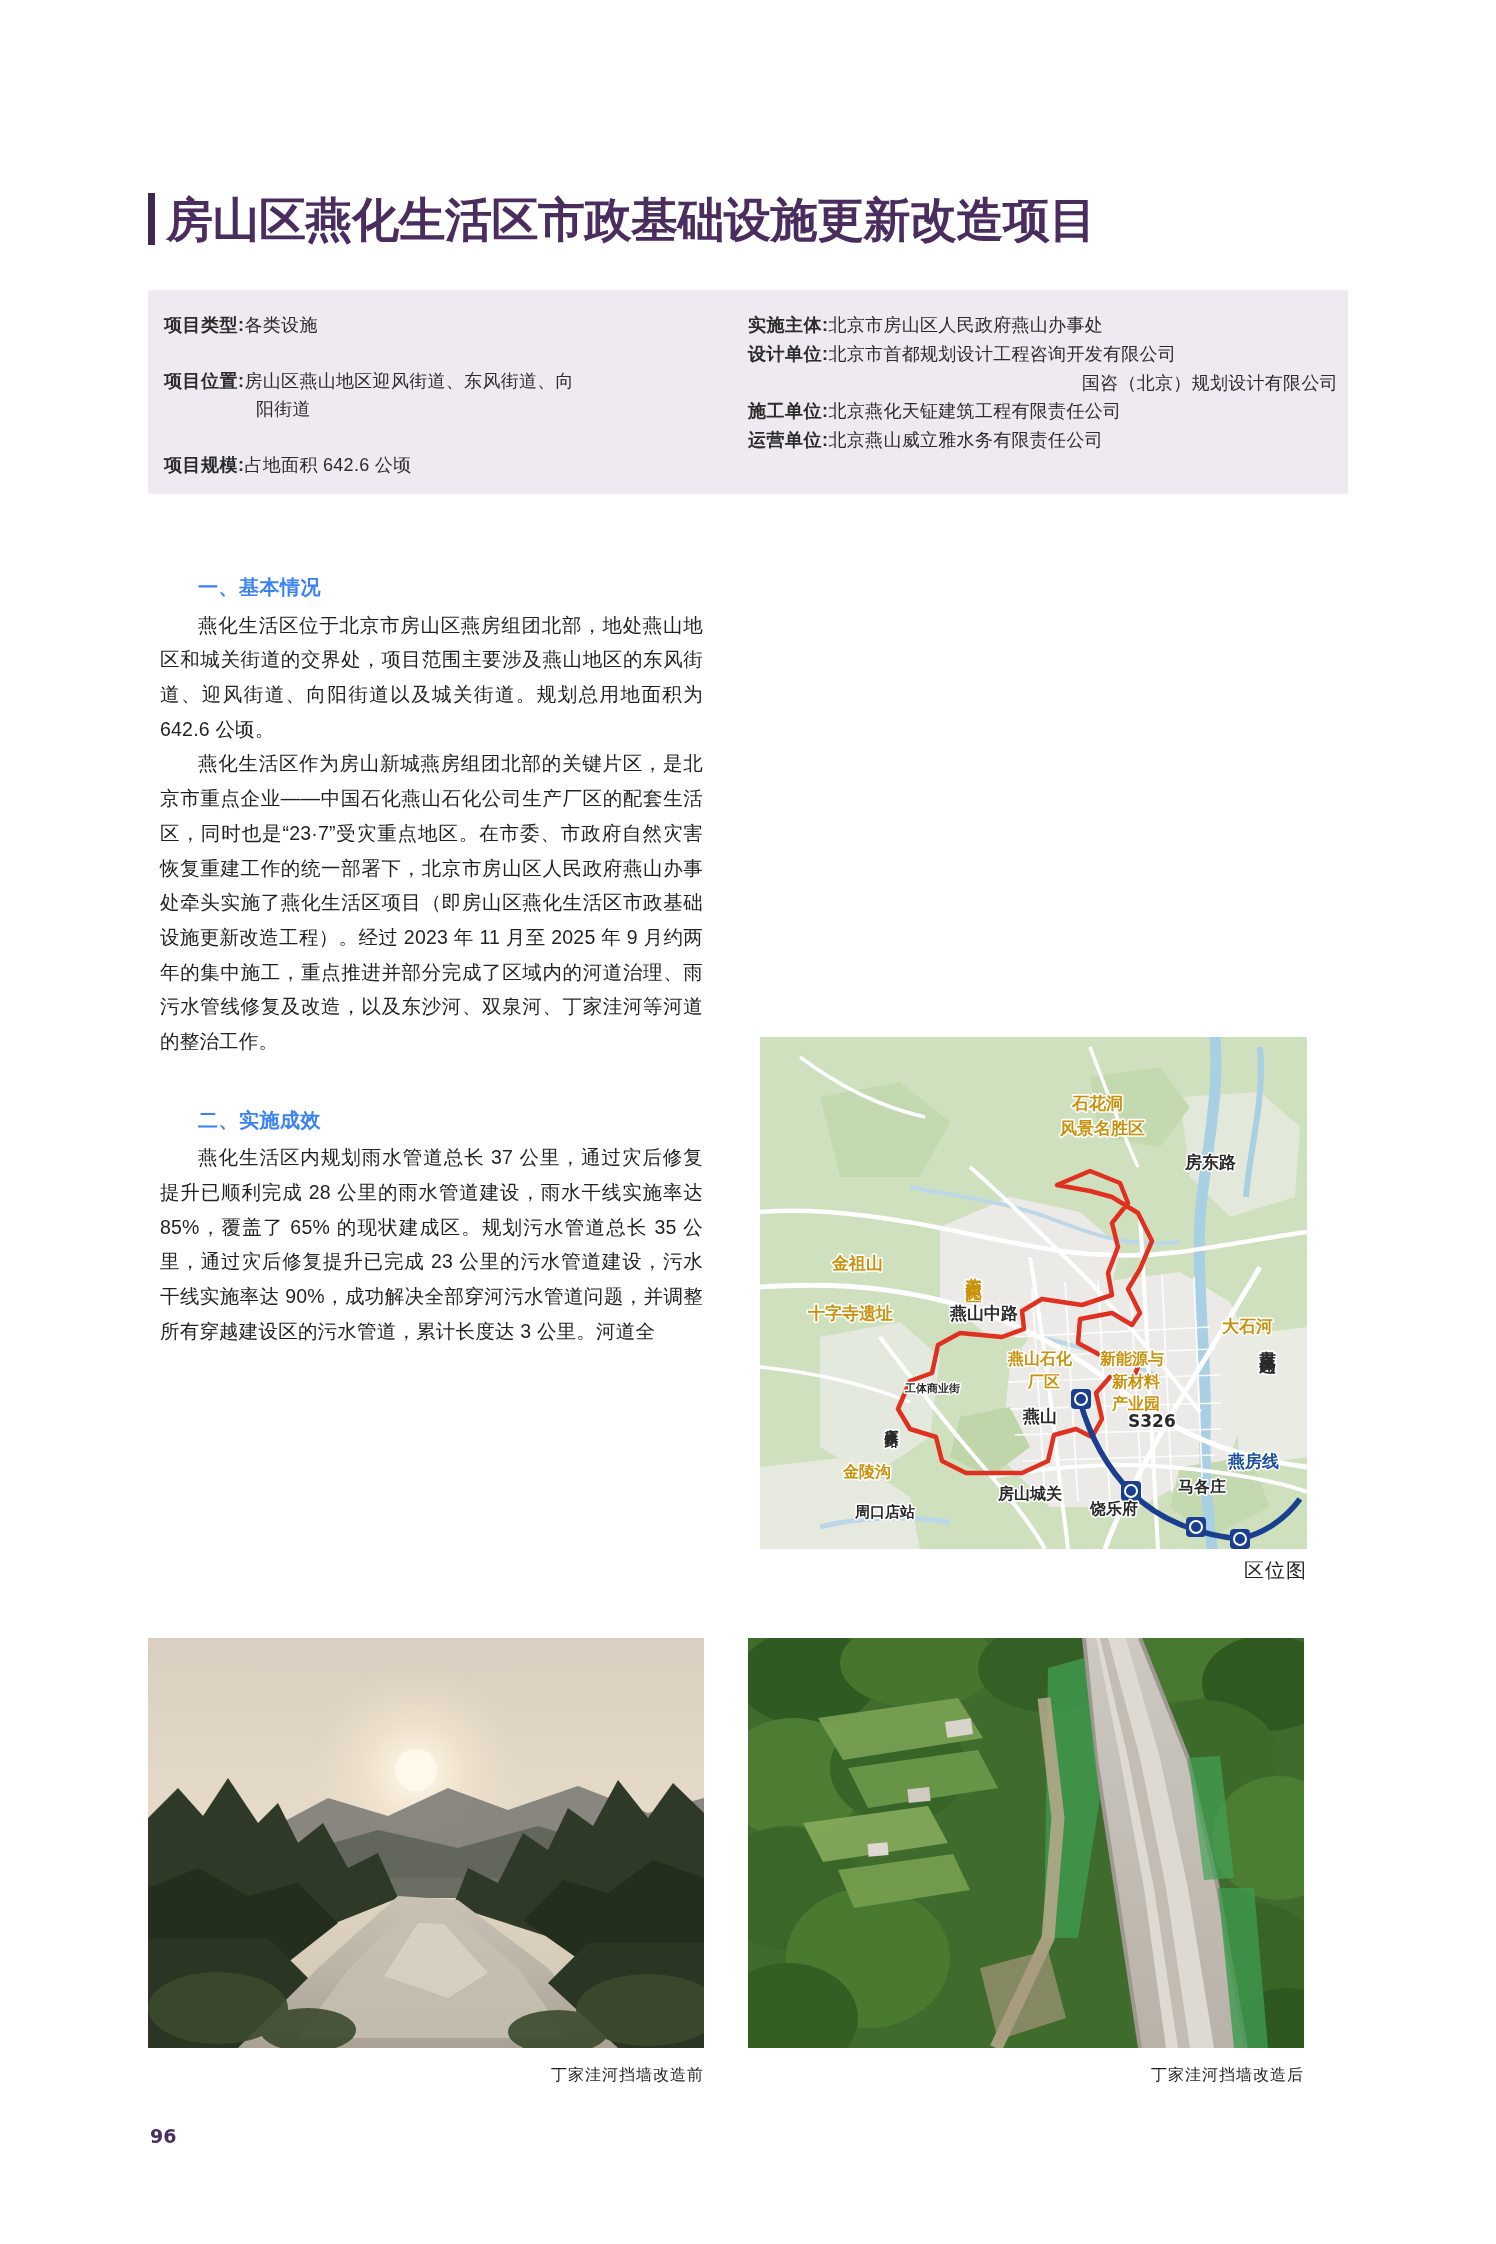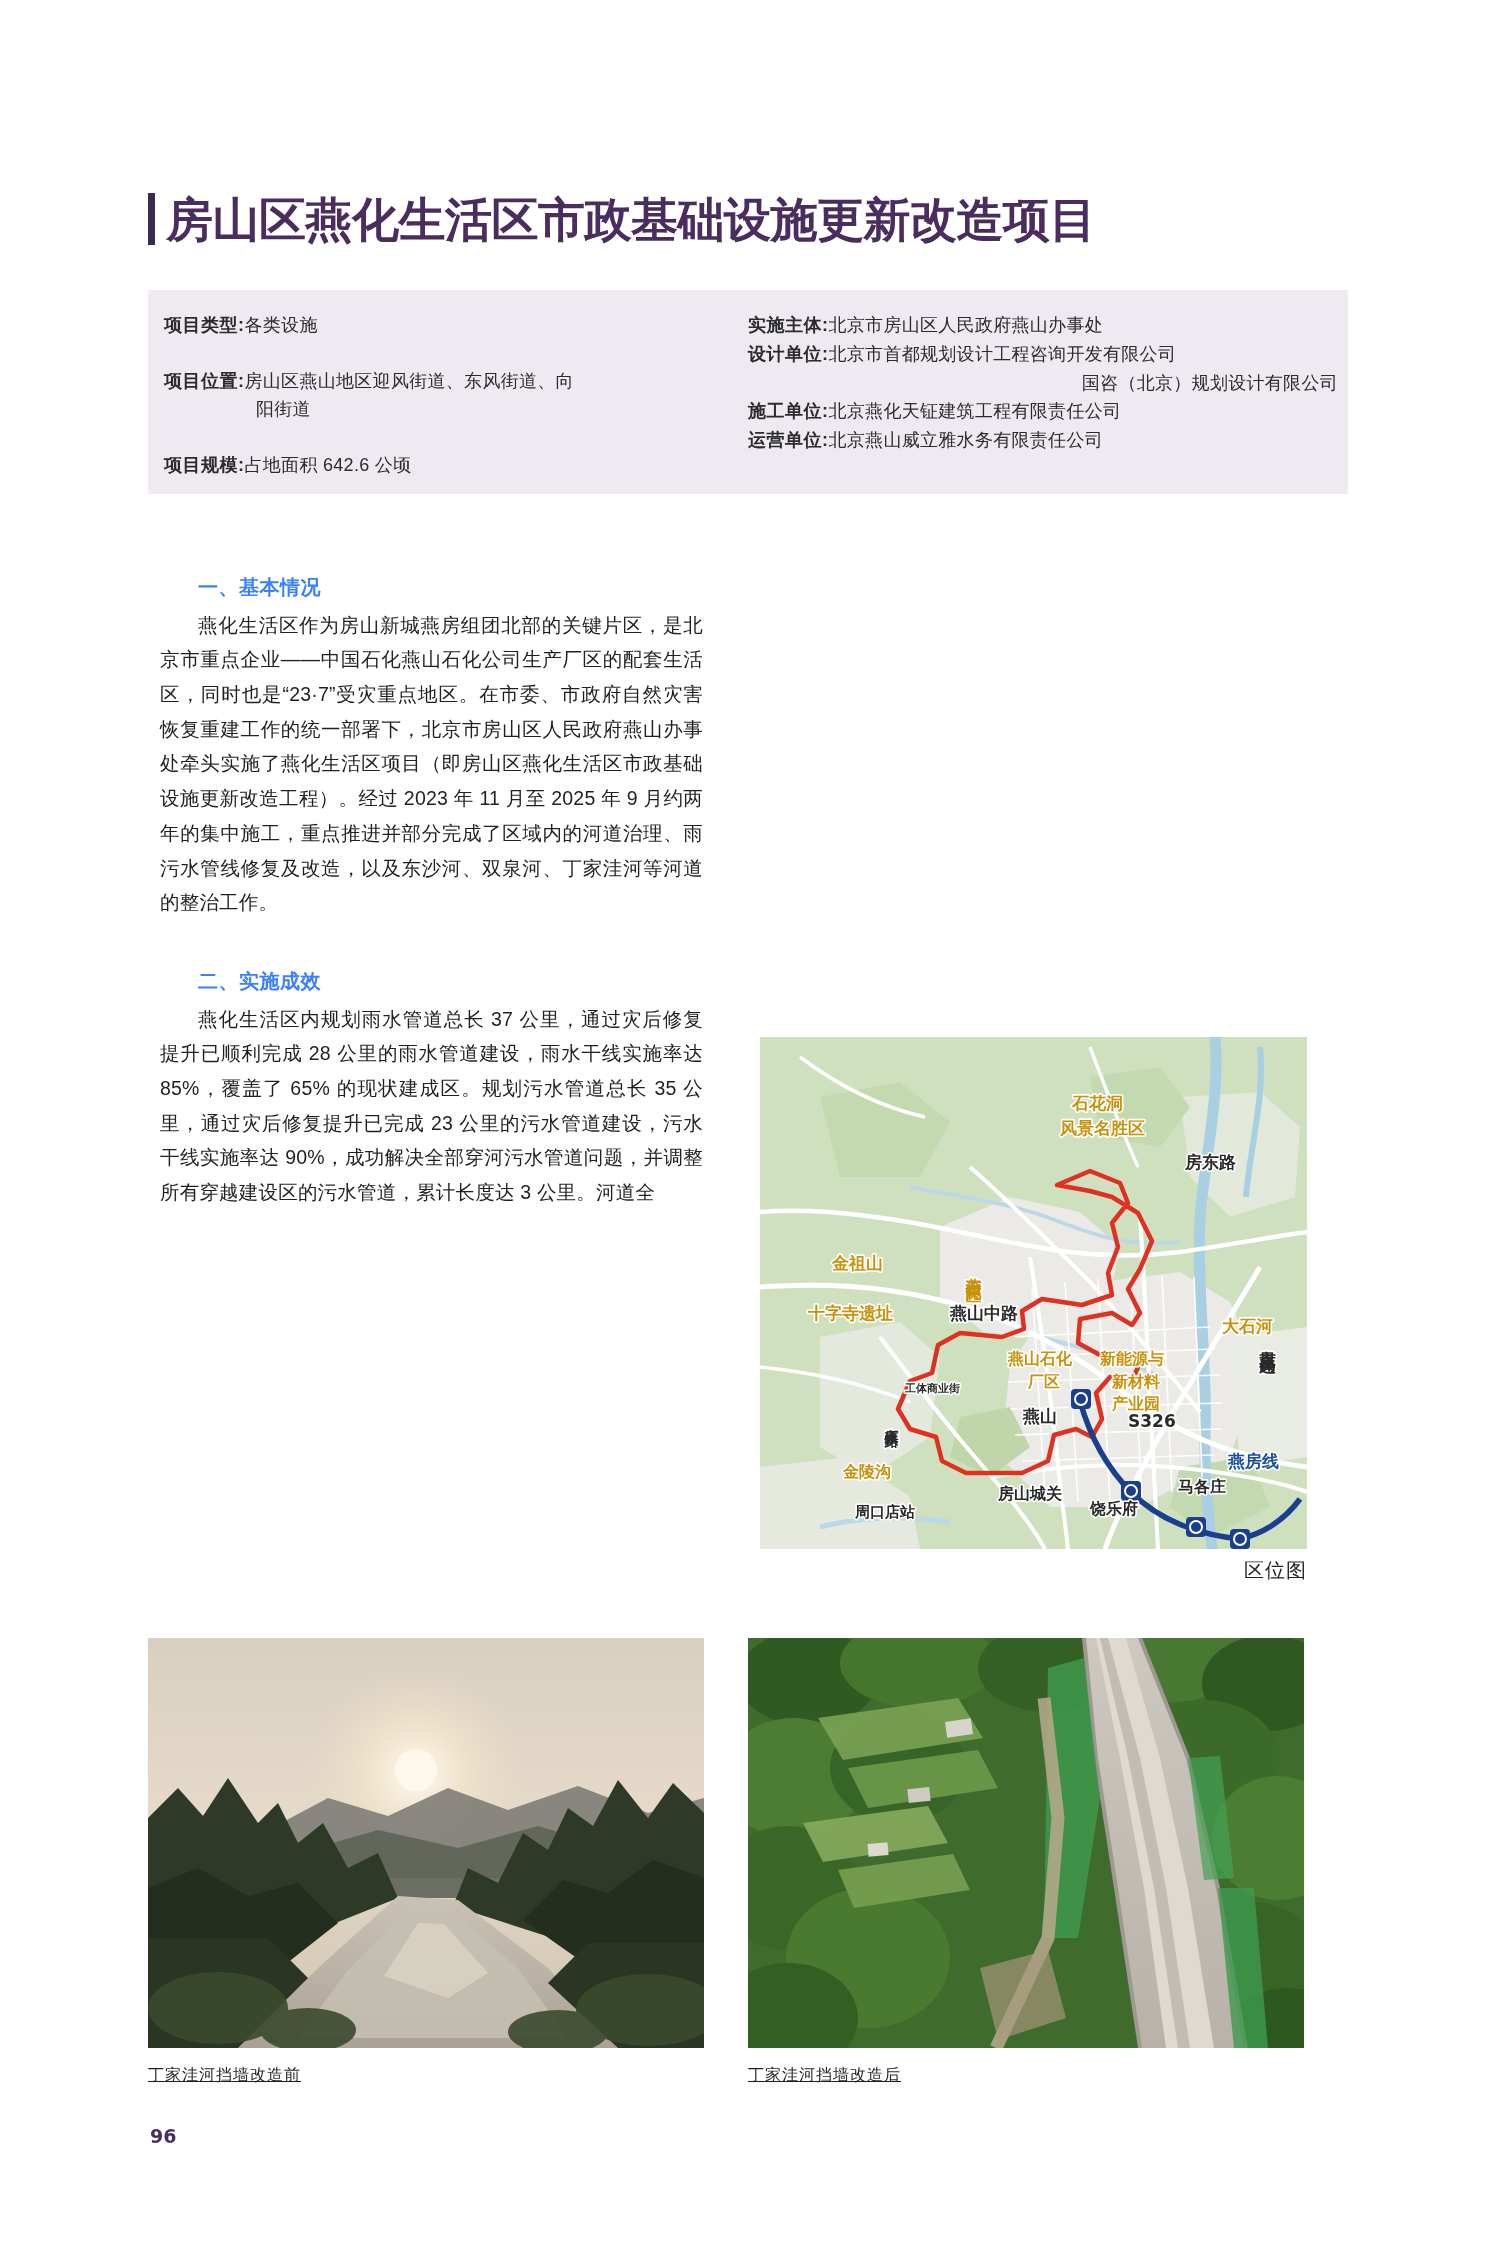--- a/index.html
+++ b/index.html
@@ -132,25 +132,24 @@
     width:556px;height:410px;
     overflow:hidden;
   }
   .photo-left{ left:148px;top:1638px; }
   .photo-right{ left:748px;top:1638px; }
   .photo svg{display:block;}
   .photo-cap{
     position:absolute;
     width:556px;
     top:2065px;
-    text-align:left;
+    text-align:right;
     font-size:16px;
     color:#231f20;
     letter-spacing:1px;
-    text-decoration:underline;
   }
   .cap-left{ left:148px; }
   .cap-right{ left:748px; }
 
   
   .pageno{
     position:absolute;
     left:150px;top:2125px;
     font-size:19px;
     font-weight:bold;
@@ -220,20 +219,21 @@
       </div>
       <div class="info-line">
         <span class="info-key">运营单位:</span>
         <span class="info-val">北京燕山威立雅水务有限责任公司</span>
       </div>
     </div>
   </div>
 
   <div class="col col-left">
     <h2 class="sec">一、基本情况</h2>
+    <p class="body">燕化生活区位于北京市房山区燕房组团北部，地处燕山地区和城关街道的交界处，项目范围主要涉及燕山地区的东风街道、迎风街道、向阳街道以及城关街道。规划总用地面积为 642.6 公顷。</p>
     <p class="body">燕化生活区作为房山新城燕房组团北部的关键片区，是北京市重点企业——中国石化燕山石化公司生产厂区的配套生活区，同时也是“23·7”受灾重点地区。在市委、市政府自然灾害恢复重建工作的统一部署下，北京市房山区人民政府燕山办事处牵头实施了燕化生活区项目（即房山区燕化生活区市政基础设施更新改造工程）。经过 2023 年 11 月至 2025 年 9 月约两年的集中施工，重点推进并部分完成了区域内的河道治理、雨污水管线修复及改造，以及东沙河、双泉河、丁家洼河等河道的整治工作。</p>
     <h2 class="sec spaced">二、实施成效</h2>
     <p class="body">燕化生活区内规划雨水管道总长 37 公里，通过灾后修复提升已顺利完成 28 公里的雨水管道建设，雨水干线实施率达 85%，覆盖了 65% 的现状建成区。规划污水管道总长 35 公里，通过灾后修复提升已完成 23 公里的污水管道建设，污水干线实施率达 90%，成功解决全部穿河污水管道问题，并调整所有穿越建设区的污水管道，累计长度达 3 公里。河道全</p>
   </div>
 
 
   <div class="map-fig">
     <div class="map-canvas">
       <svg width="547" height="512" viewBox="0 0 547 512" xmlns="http://www.w3.org/2000/svg">
         <defs>

